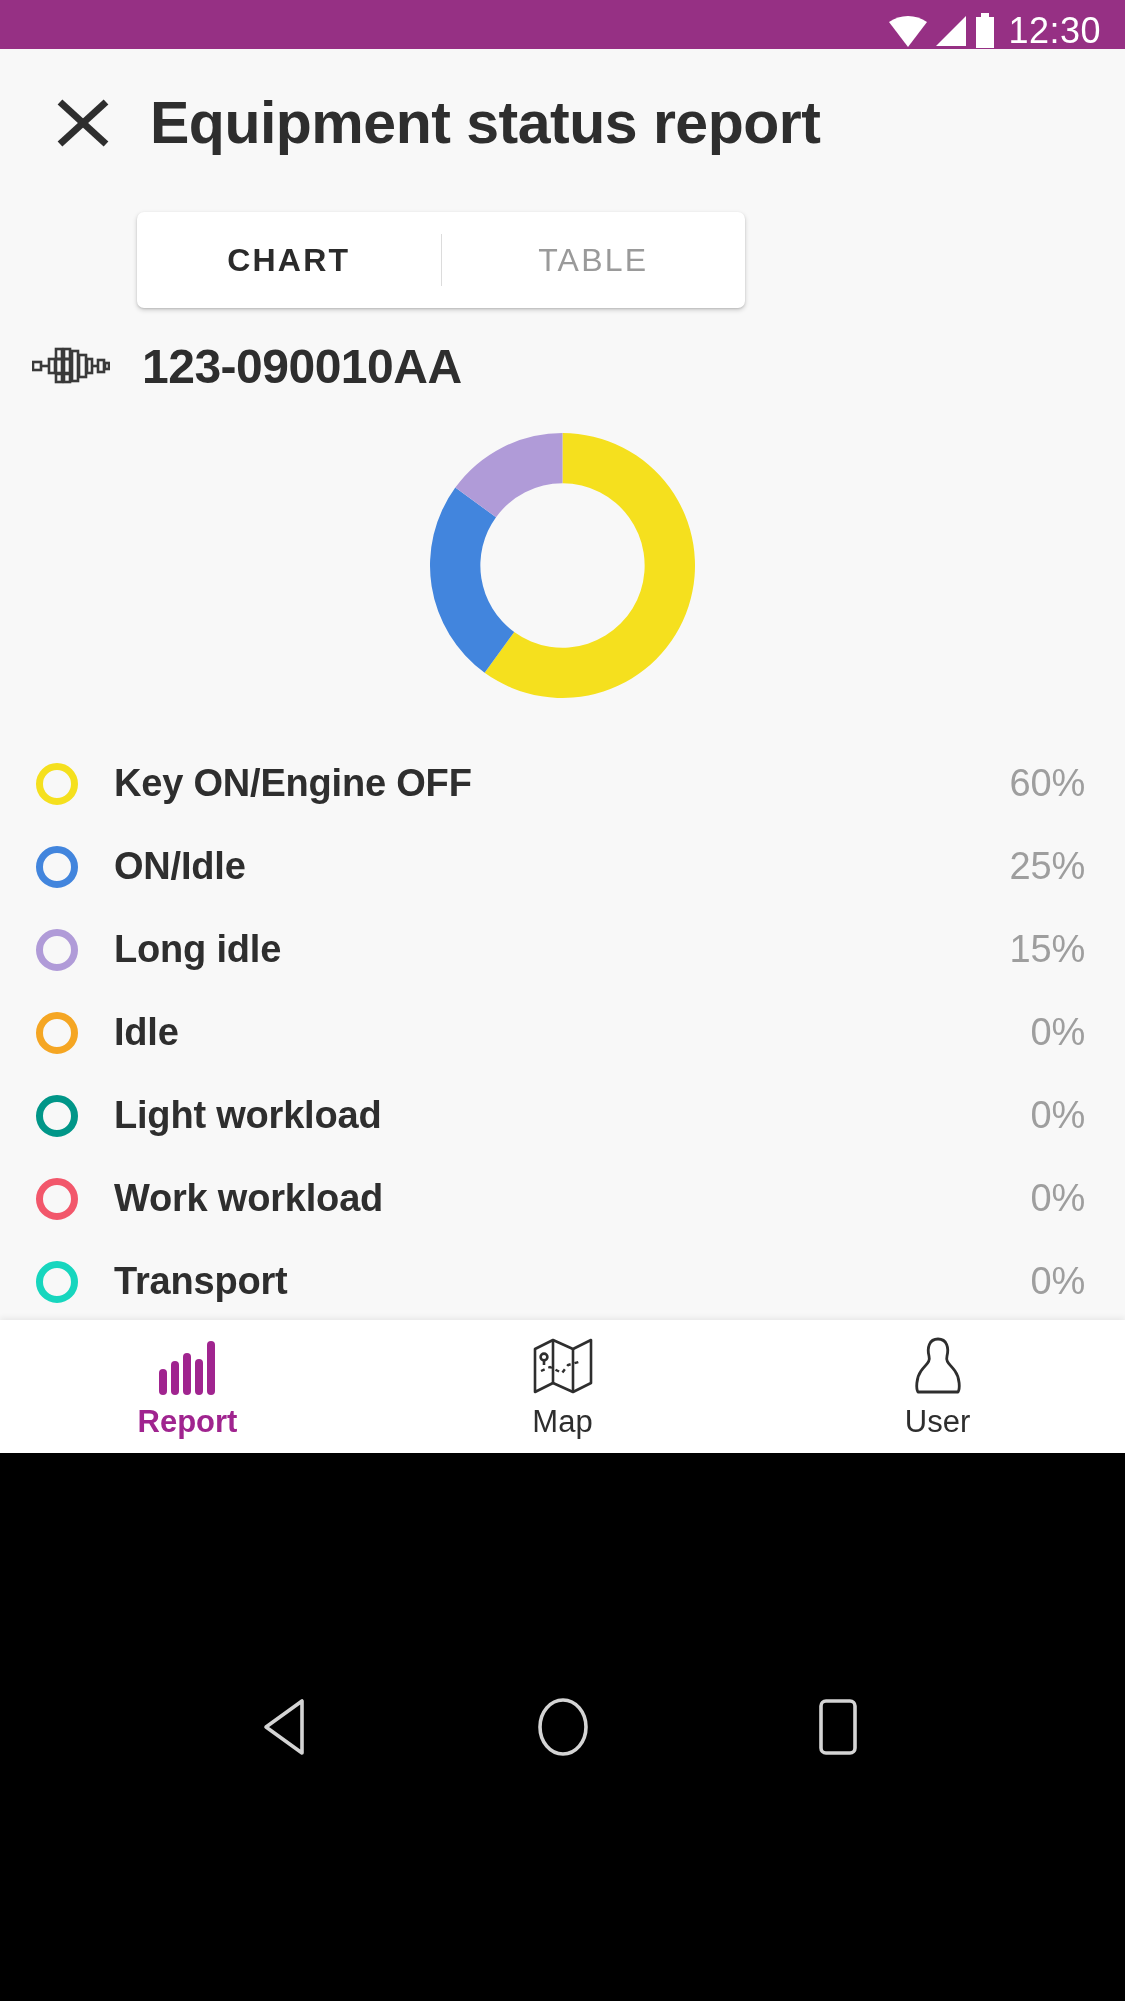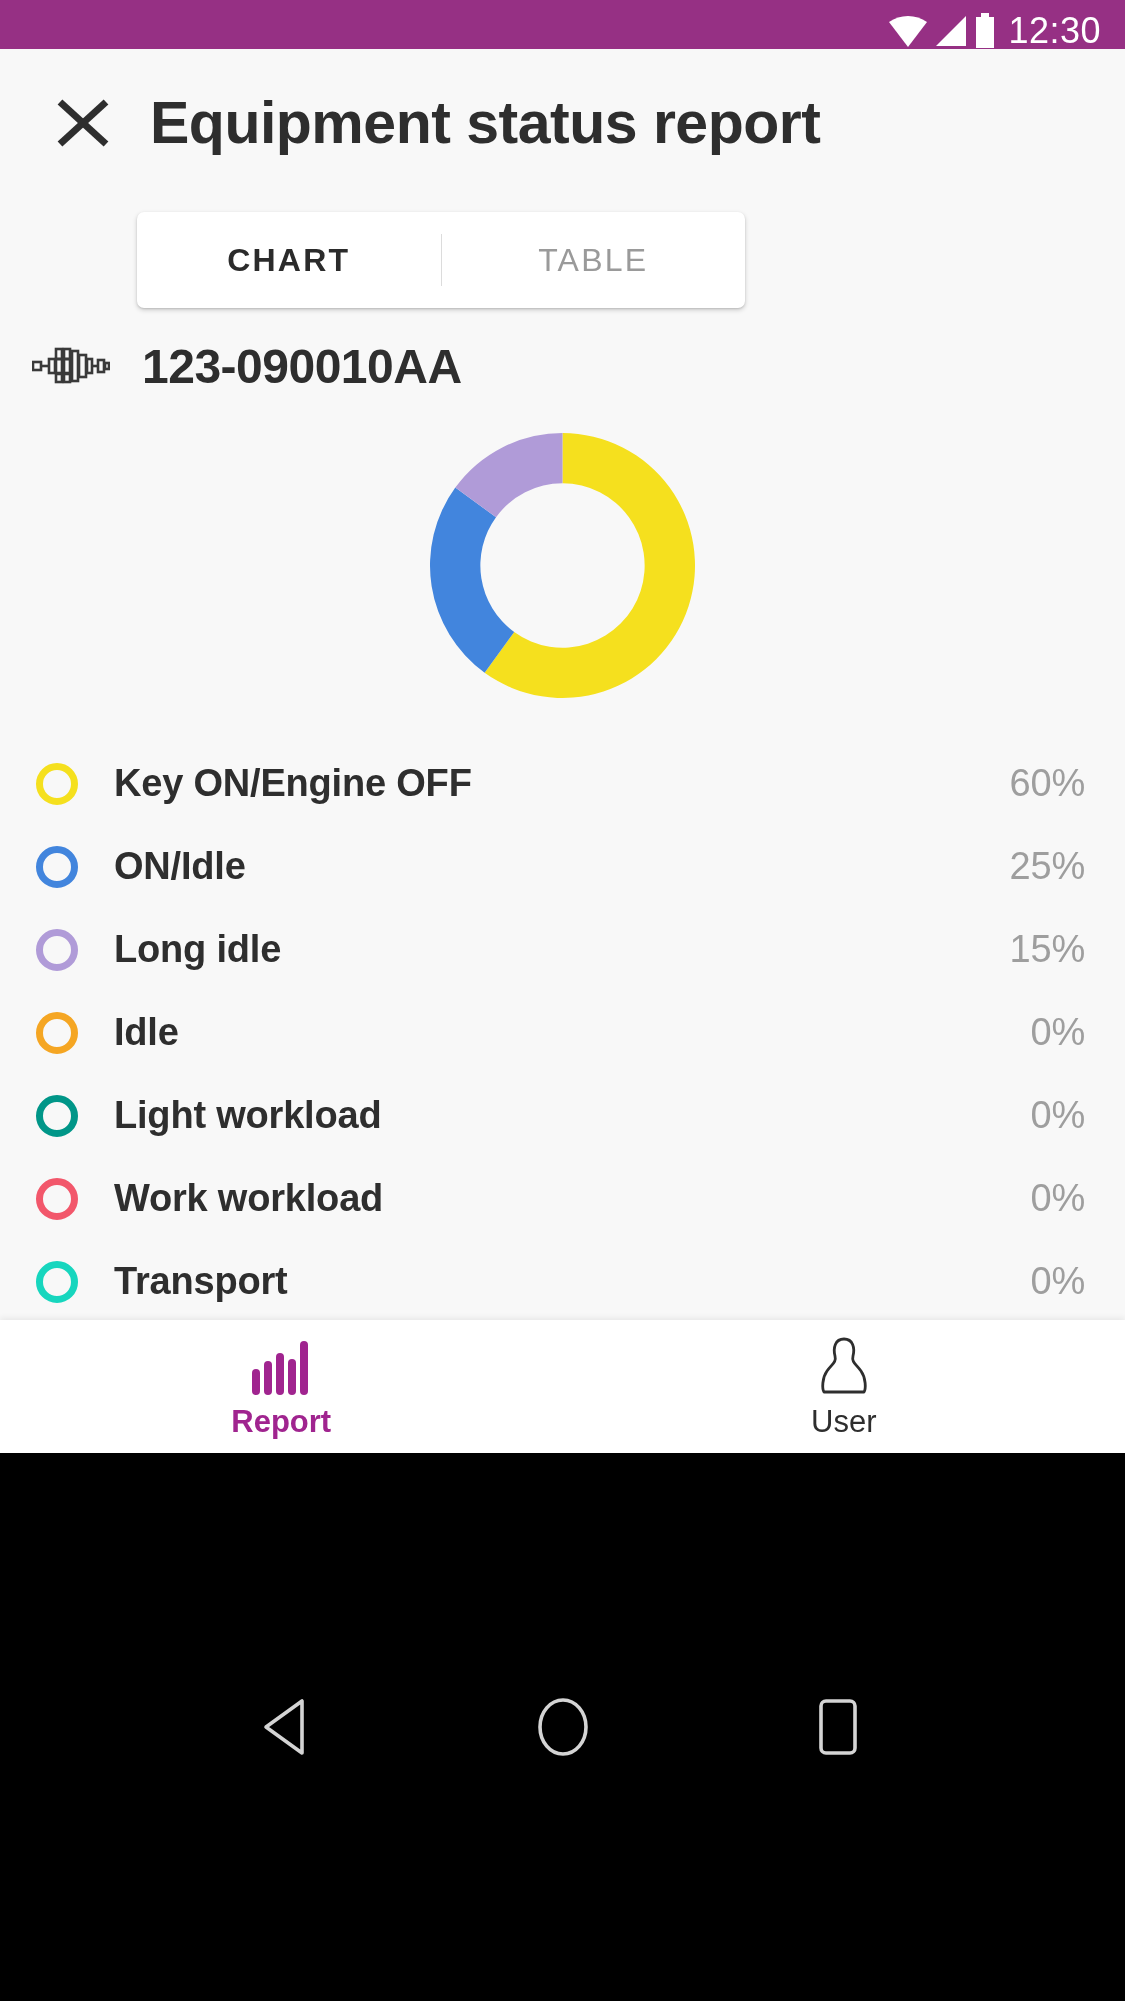--- a/index.html
+++ b/index.html
@@ -230,20 +230,37 @@
             <rect x="14" y="22" width="8" height="34" rx="4"></rect>
             <rect x="26" y="14" width="8" height="42" rx="4"></rect>
             <rect x="38" y="20" width="8" height="36" rx="4"></rect>
             <rect x="50" y="2" width="8" height="54" rx="4"></rect>
           </g>
         </svg>
       </div>
       <div class="tab-label">Report</div>
     </div>
 
+    <div class="tab">
+      <div class="tab-ico">
+        <svg width="62" height="58" viewBox="0 0 62 58">
+          <g fill="none" stroke="#2e2e2e" stroke-width="2.6" stroke-linejoin="round">
+            <path d="M3 12 L21 3 L41 12 L59 3 L59 46 L41 55 L21 46 L3 55 Z"></path>
+            <line x1="21" y1="3" x2="21" y2="46"></line>
+            <line x1="41" y1="12" x2="41" y2="55"></line>
+            <circle cx="12" cy="20" r="3.4"></circle>
+            <line x1="12" y1="23" x2="12" y2="28"></line>
+          </g>
+          <g stroke="#2e2e2e" stroke-width="2.4" stroke-dasharray="4 4" fill="none">
+            <path d="M9 34 L18 30 L30 36 L36 28 L50 24"></path>
+          </g>
+        </svg>
+      </div>
+      <div class="tab-label">Map</div>
+    </div>
 
     <div class="tab">
       <div class="tab-ico">
         <svg width="48" height="58" viewBox="0 0 48 58">
           <path d="M24 2 C15 2 13 11 15 19 C16.6 25.4 12 27 7 34 C2 41 2 52 4 55 L44 55 C46 52 46 41 41 34 C36 27 31.4 25.4 33 19 C35 11 33 2 24 2 Z" fill="none" stroke="#2e2e2e" stroke-width="2.8" stroke-linejoin="round"></path>
         </svg>
       </div>
       <div class="tab-label">User</div>
     </div>
   </div>

